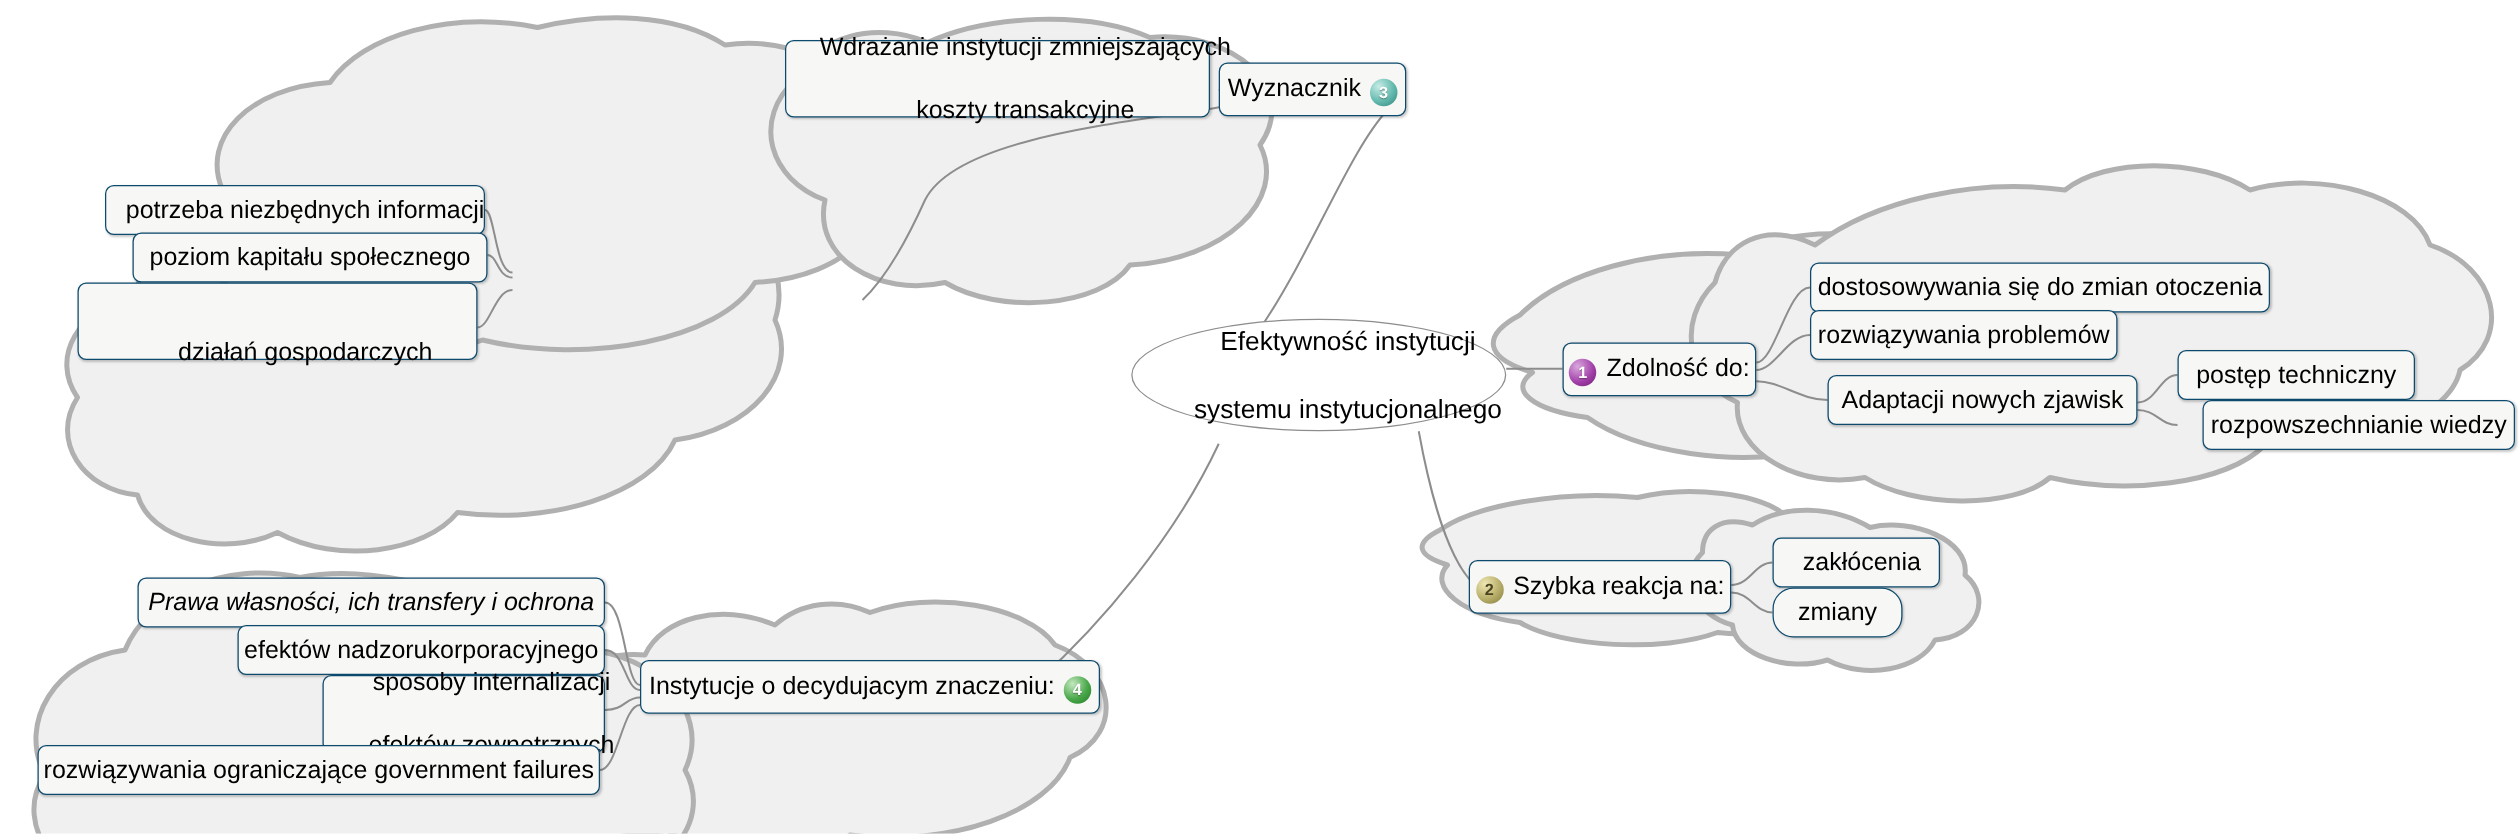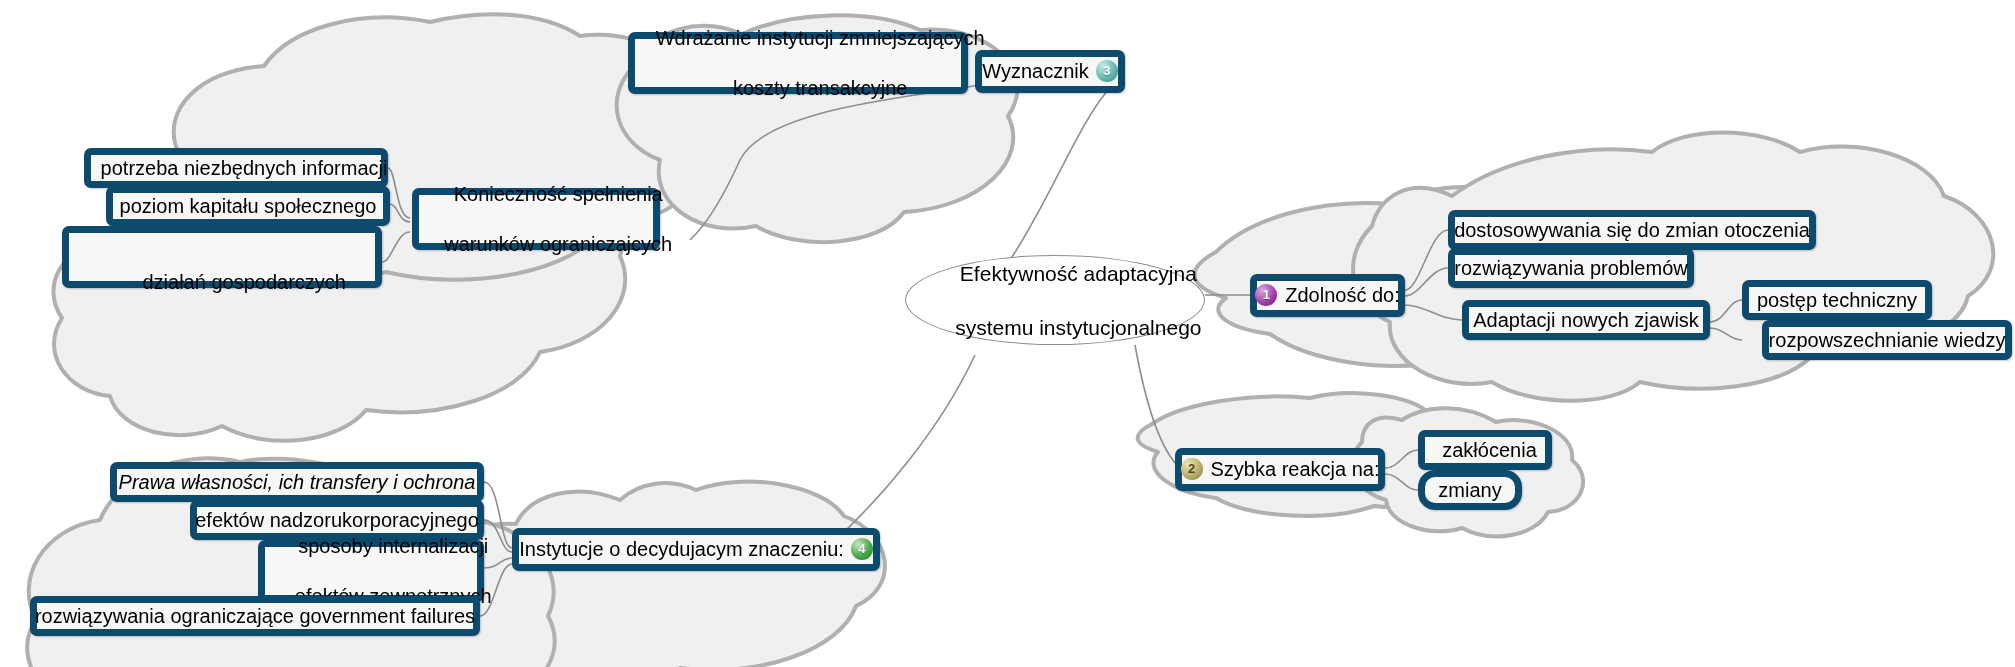--- a/index.html
+++ b/index.html
@@ -34,21 +34,21 @@
     top: 0;
     width: 2015px;
     height: 667px;
     z-index: 3;
   }
 
   .node {
     position: absolute;
     box-sizing: border-box;
     background: #f7f7f5;
-    border: 7px solid #0c4a6e;
+    border: 1px solid #0c4a6e;
     border-radius: 7px;
     color: #000000;
     font-size: 20px;
     line-height: 25px;
     text-align: center;
     white-space: pre;
     display: flex;
     align-items: center;
     justify-content: center;
     padding: 3px 11px;
@@ -88,21 +88,21 @@
     flex: 0 0 auto;
     text-shadow: 0 1px 1px rgba(0,0,0,0.35);
   }
   .badge.lead { margin-left: 0; margin-right: 8px; }
 
   .badge-1 { background: radial-gradient(circle at 32% 28%, #d9a8dd 0%, #a13fa8 58%, #6d1a72 100%); }
   .badge-2 { background: radial-gradient(circle at 32% 28%, #efe7b4 0%, #b8ae6a 55%, #837a3a 100%); color:#4b4620; text-shadow:none; }
   .badge-3 { background: radial-gradient(circle at 32% 28%, #c6ece6 0%, #63b9ad 55%, #2f8579 100%); }
   .badge-4 { background: radial-gradient(circle at 32% 28%, #c3e8c0 0%, #4aa84a 55%, #207a24 100%); }
 
-  .n-row { display: flex; align-items: flex-start; justify-content: center; }
+  .n-row { display: flex; align-items: flex-end; justify-content: center; }
 </style>
 </head>
 <body>
 
 <div id="canvas">
 
   <svg id="cloud-layer" viewBox="0 0 2015 667" width="2015" height="667" xmlns="http://www.w3.org/2000/svg">
     <g fill="#f0f0f0" stroke="#b0b0b0" stroke-width="4" stroke-linejoin="round">
 
       <path d="M 300 150
@@ -233,45 +233,39 @@
       <path d="M 512 558 C 500 558, 500 568, 484 568"></path>
       <path d="M 512 564 C 498 564, 494 616, 480 616"></path>
 
     </g>
   </svg>
 
   <div id="node-layer">
 
     <div class="root-node" style="left:905px; top:255px; width:300px; height:90px;">
       <div>
-        <span>Efektywność adaptacyjna</span><br>
+        <span>Efektywność instytucji</span><br>
         <span>systemu instytucjonalnego</span>
       </div>
     </div>
 
     <div class="node" style="left:975px; top:50px; width:150px; height:43px;">
       <span class="n-row">
         <span>Wyznacznik</span>
         <span class="badge badge-3">3</span>
       </span>
     </div>
 
     <div class="node" style="left:628px; top:32px; width:340px; height:62px;">
       <div>
         <span>Wdrażanie instytucji zmniejszających</span><br>
         <span>koszty transakcyjne</span>
       </div>
     </div>
 
-    <div class="node" style="left:412px; top:188px; width:248px; height:62px;">
-      <div>
-        <span>Konieczność spełnienia</span><br>
-        <span>warunków ograniczajcych</span>
-      </div>
-    </div>
 
     <div class="node" style="left:84px; top:148px; width:304px; height:40px;padding-left:27px;">
       <span>potrzeba niezbędnych informacji</span>
     </div>
 
     <div class="node" style="left:106px; top:186px; width:284px; height:40px;">
       <span>poziom kapitału społecznego</span>
     </div>
 
     <div class="node" style="left:62px; top:226px; width:320px; height:62px;">

